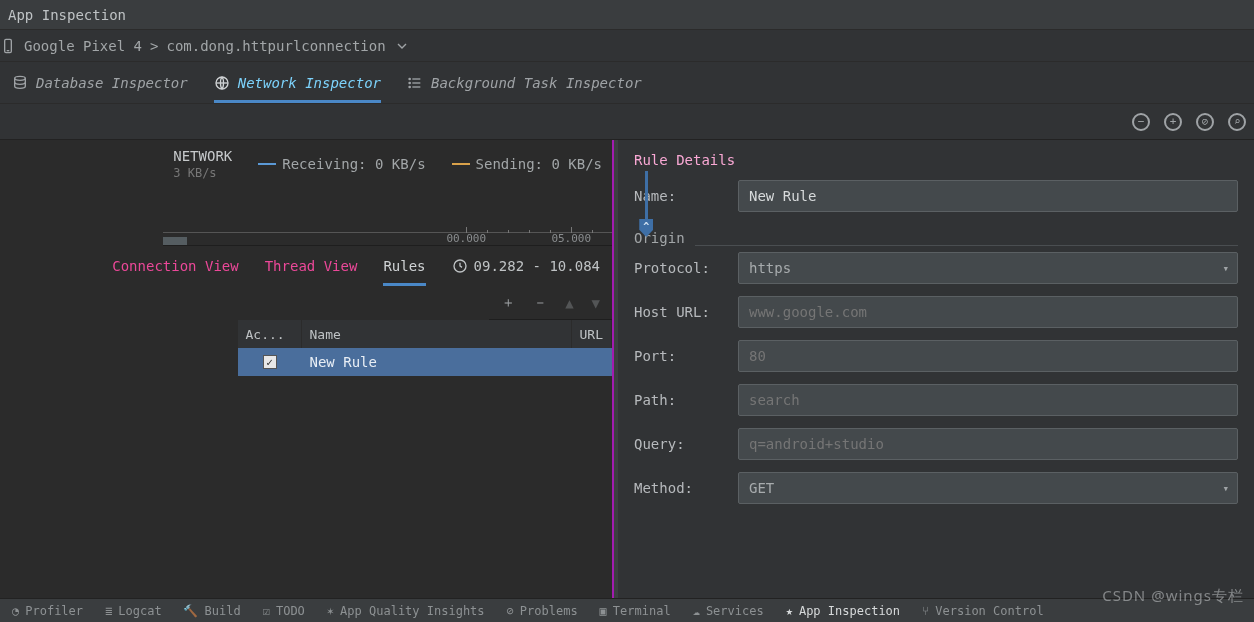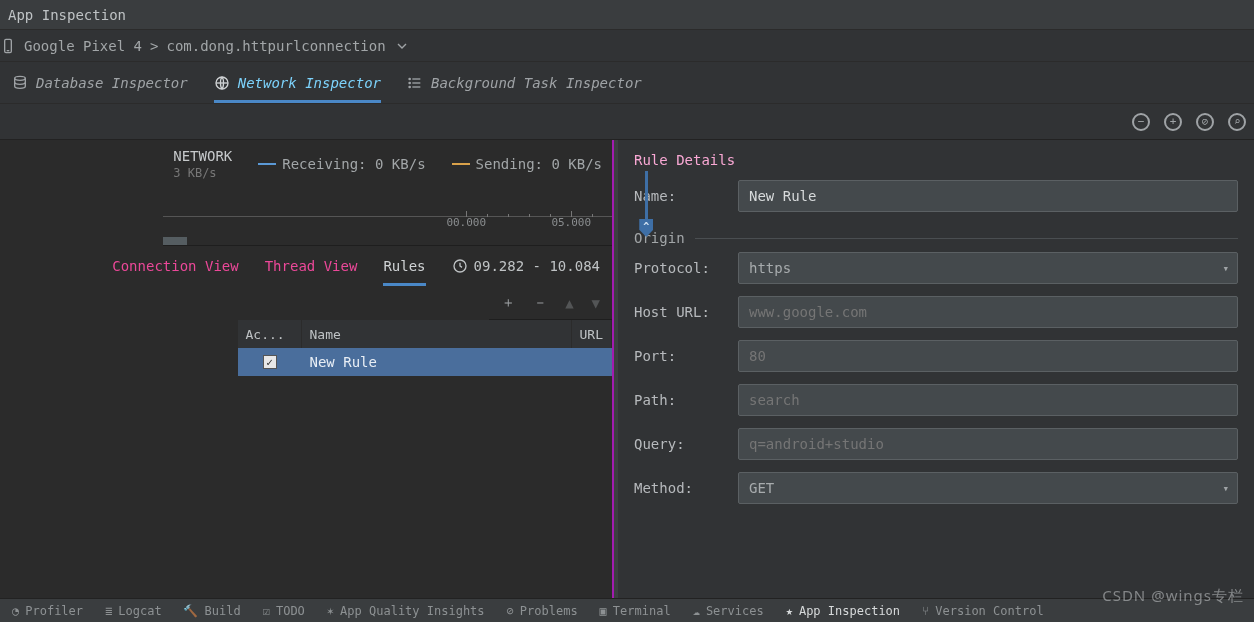--- a/index.html
+++ b/index.html
@@ -28,21 +28,21 @@
 .splitter   { width:4px; background:#3c3f41; cursor:col-resize; }
 .right-pane { flex:1; background:#313335; display:flex; flex-direction:column; padding-bottom:8px; overflow:hidden; }
 
 
 .net-graph { height:106px; background:#2b2b2b; border-bottom:1px solid #1e1e1e; position:relative; padding:8px 10px 0 10px; }
 .net-graph .hdr { display:flex; gap:26px; align-items:center; }
 .legend-dash { display:inline-block; width:18px; height:2px; margin-right:6px; vertical-align:middle; }
 .recv-col { background:#5b99d6; }
 .send-col { background:#d9a14a; }
 .scale { color:#777; font-size:12px; margin-top:2px; }
-.timeline { position:absolute; bottom:16px; left:0; right:0; height:26px; overflow:hidden; }
+.timeline { position:absolute; bottom:0; left:0; right:0; height:26px; overflow:hidden; }
 .timeline .axis { position:absolute; bottom:12px; left:0; right:0; height:1px; background:#555; }
 .timeline .tick { position:absolute; bottom:12px; height:6px; width:1px; background:#777; }
 .timeline .lbl  { position:absolute; bottom:0; font-size:11px; color:#8a8d8f; transform:translateX(-50%); }
 .marker { position:absolute; bottom:0; width:10px; }
 .marker .line { position:absolute; top:-74px; bottom:22px; left:4px; width:3px; background:#3e6fa6; }
 .marker .flag { width:14px; height:18px; background:#3e6fa6; clip-path:polygon(0 0,100% 0,100% 60%,50% 100%,0 60%); position:absolute; bottom:8px; left:-2px; display:flex; justify-content:center; }
 .marker .flag::after { content:"^"; font-size:10px; color:#cfe0f1; font-weight:bold; position:relative; top:2px; }
 .scrub { position:absolute; bottom:0; left:0; height:8px; width:24px; background:#555d61; }
 
 
@@ -65,21 +65,21 @@
 .rt-row .cell { padding:0 8px; height:100%; display:flex; align-items:center; }
 .cb { width:14px; height:14px; border:1px solid #555; background:#e8e8e8; display:inline-flex; align-items:center; justify-content:center; font-size:11px; color:#2b2b2b; }
 
 
 .section-title { padding:12px 16px 6px 16px; color:#f9a8d4; }
 .field-row { display:flex; align-items:center; gap:14px; padding:6px 16px; }
 .field-label { width:90px; color:#b7babd; }
 .select, .text-input { flex:1; height:32px; background:#44494c; border:1px solid #5b6063; color:#a7abad; padding:0 10px; font-family:inherit; font-size:14px; border-radius:2px; display:flex; align-items:center; position:relative; }
 .text-input.light { color:#d7dadb; }
 .select .caret { position:absolute; right:8px; top:50%; transform:translateY(-50%); color:#9fa3a6; font-size:11px; }
-.group-sep { display:flex; align-items:center; gap:10px; padding:12px 16px 0 16px; }
+.group-sep { display:flex; align-items:flex-end; gap:10px; padding:12px 16px 0 16px; }
 .group-sep .rule { flex:1; height:1px; background:#4a4e51; }
 
 
 .bottom-bar { height:24px; background:#3a3d3f; border-top:1px solid #222; display:flex; align-items:center; gap:22px; padding:0 12px; font-size:12px; color:#8d9193; overflow:hidden; white-space:nowrap; }
 .bottom-item { display:flex; align-items:center; gap:6px; cursor:pointer; }
 .bottom-item.active { color:#d7dadb; }
 .watermark { position:absolute; right:10px; bottom:16px; color:#c6c9cb; opacity:.55; font-family:"PingFang SC",system-ui; font-size:15px; pointer-events:none; letter-spacing:1px; }
 
 svg.ic { width:16px; height:16px; flex:none; }
 </style>

